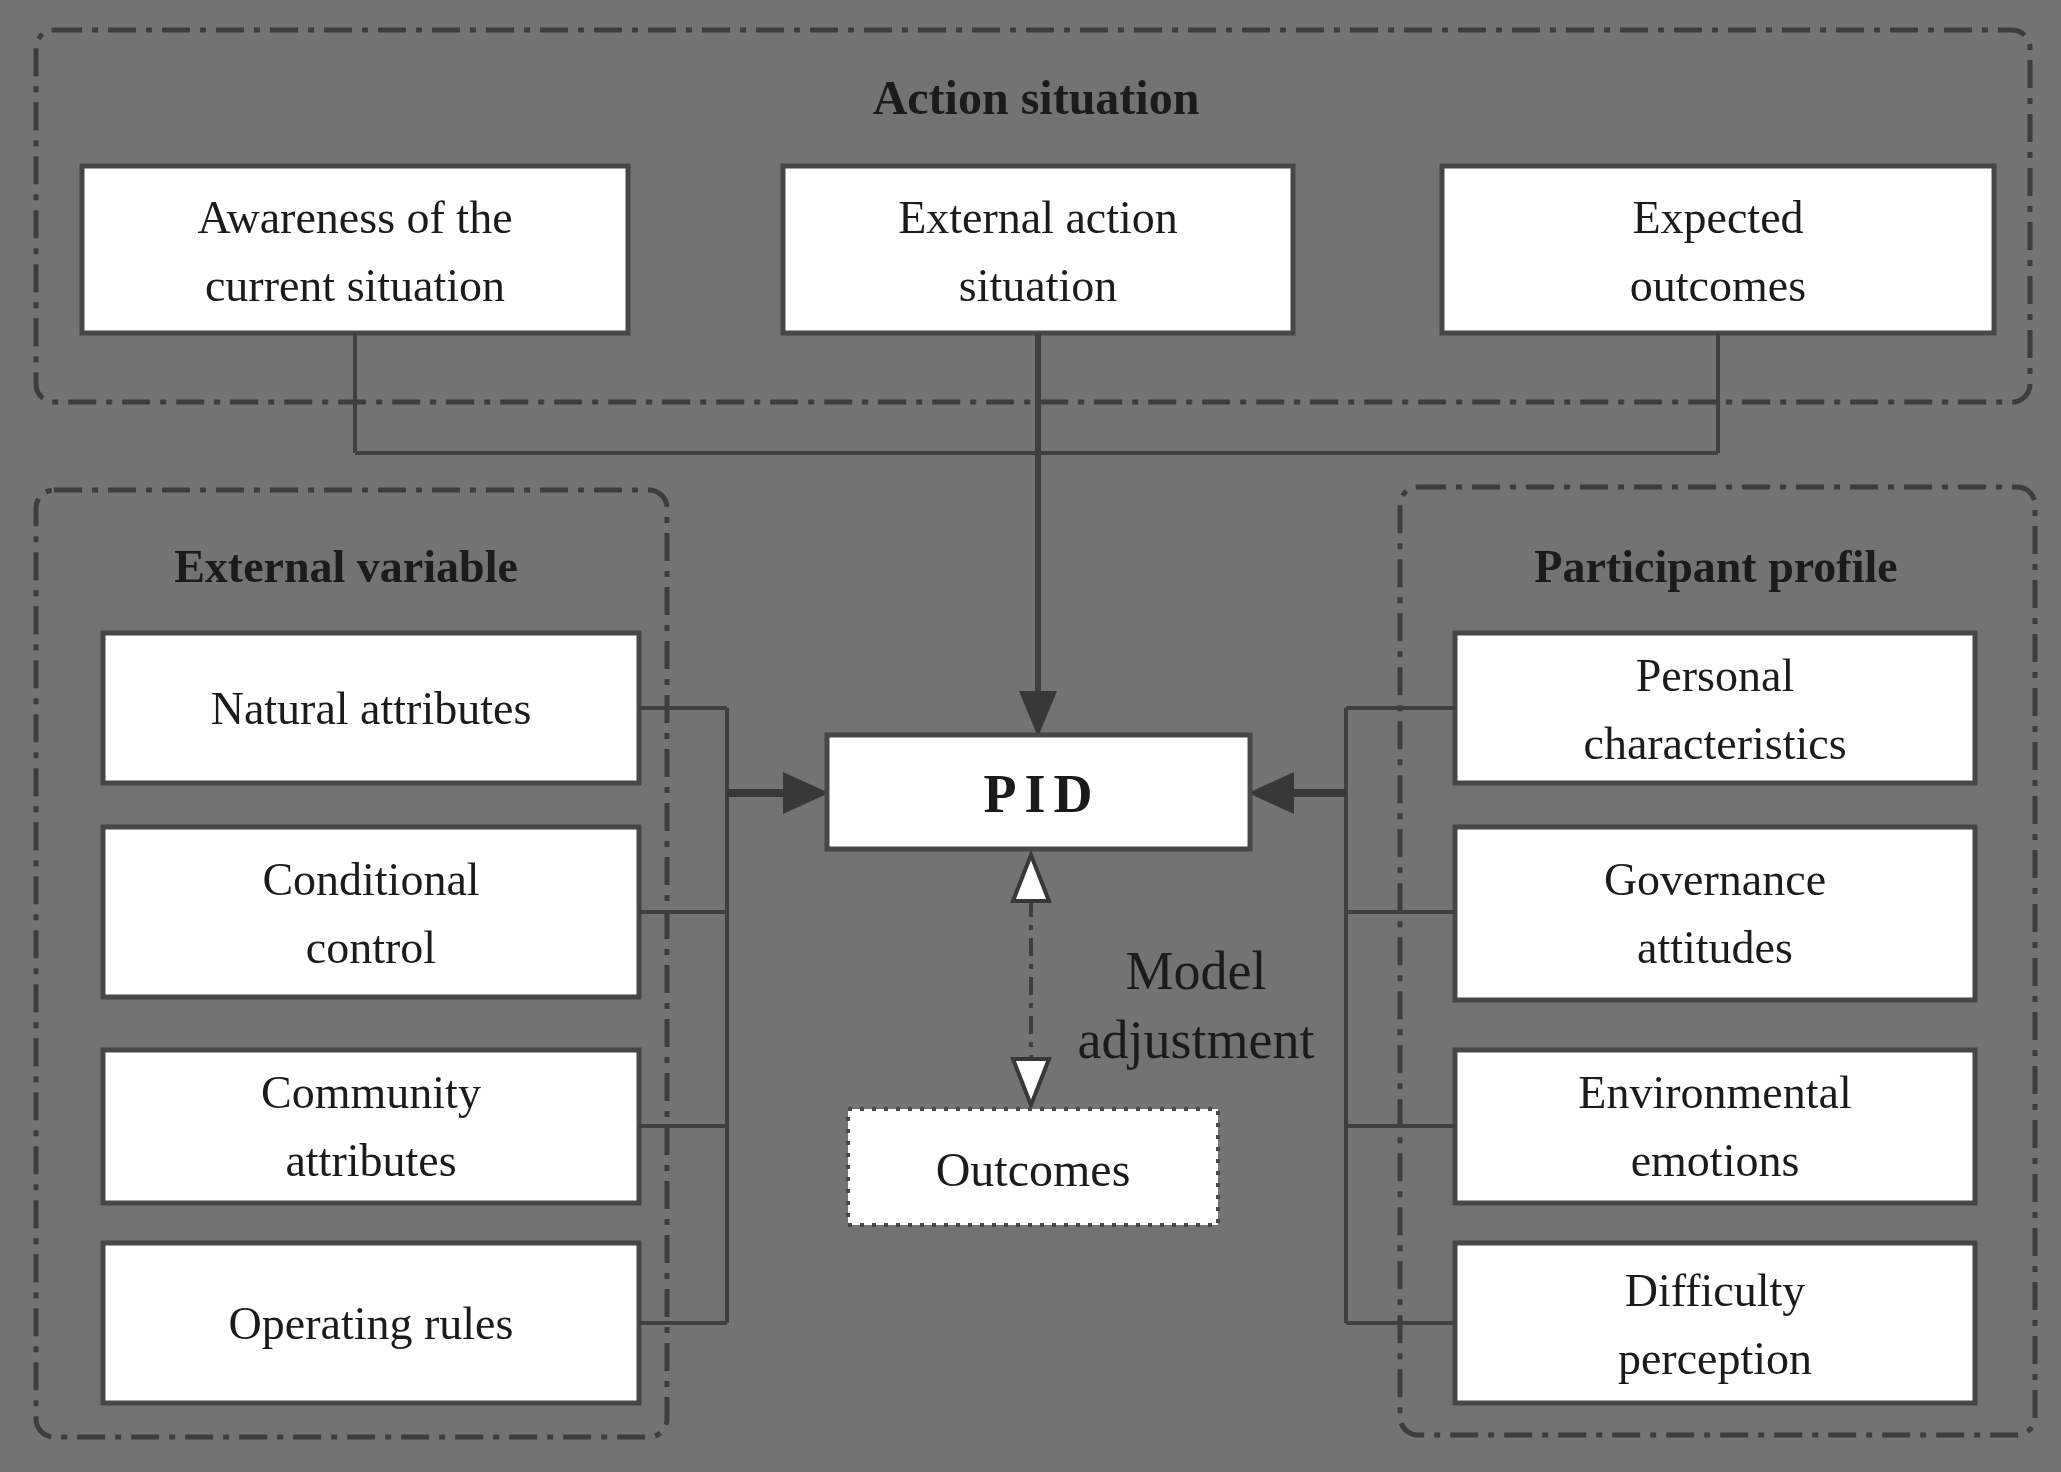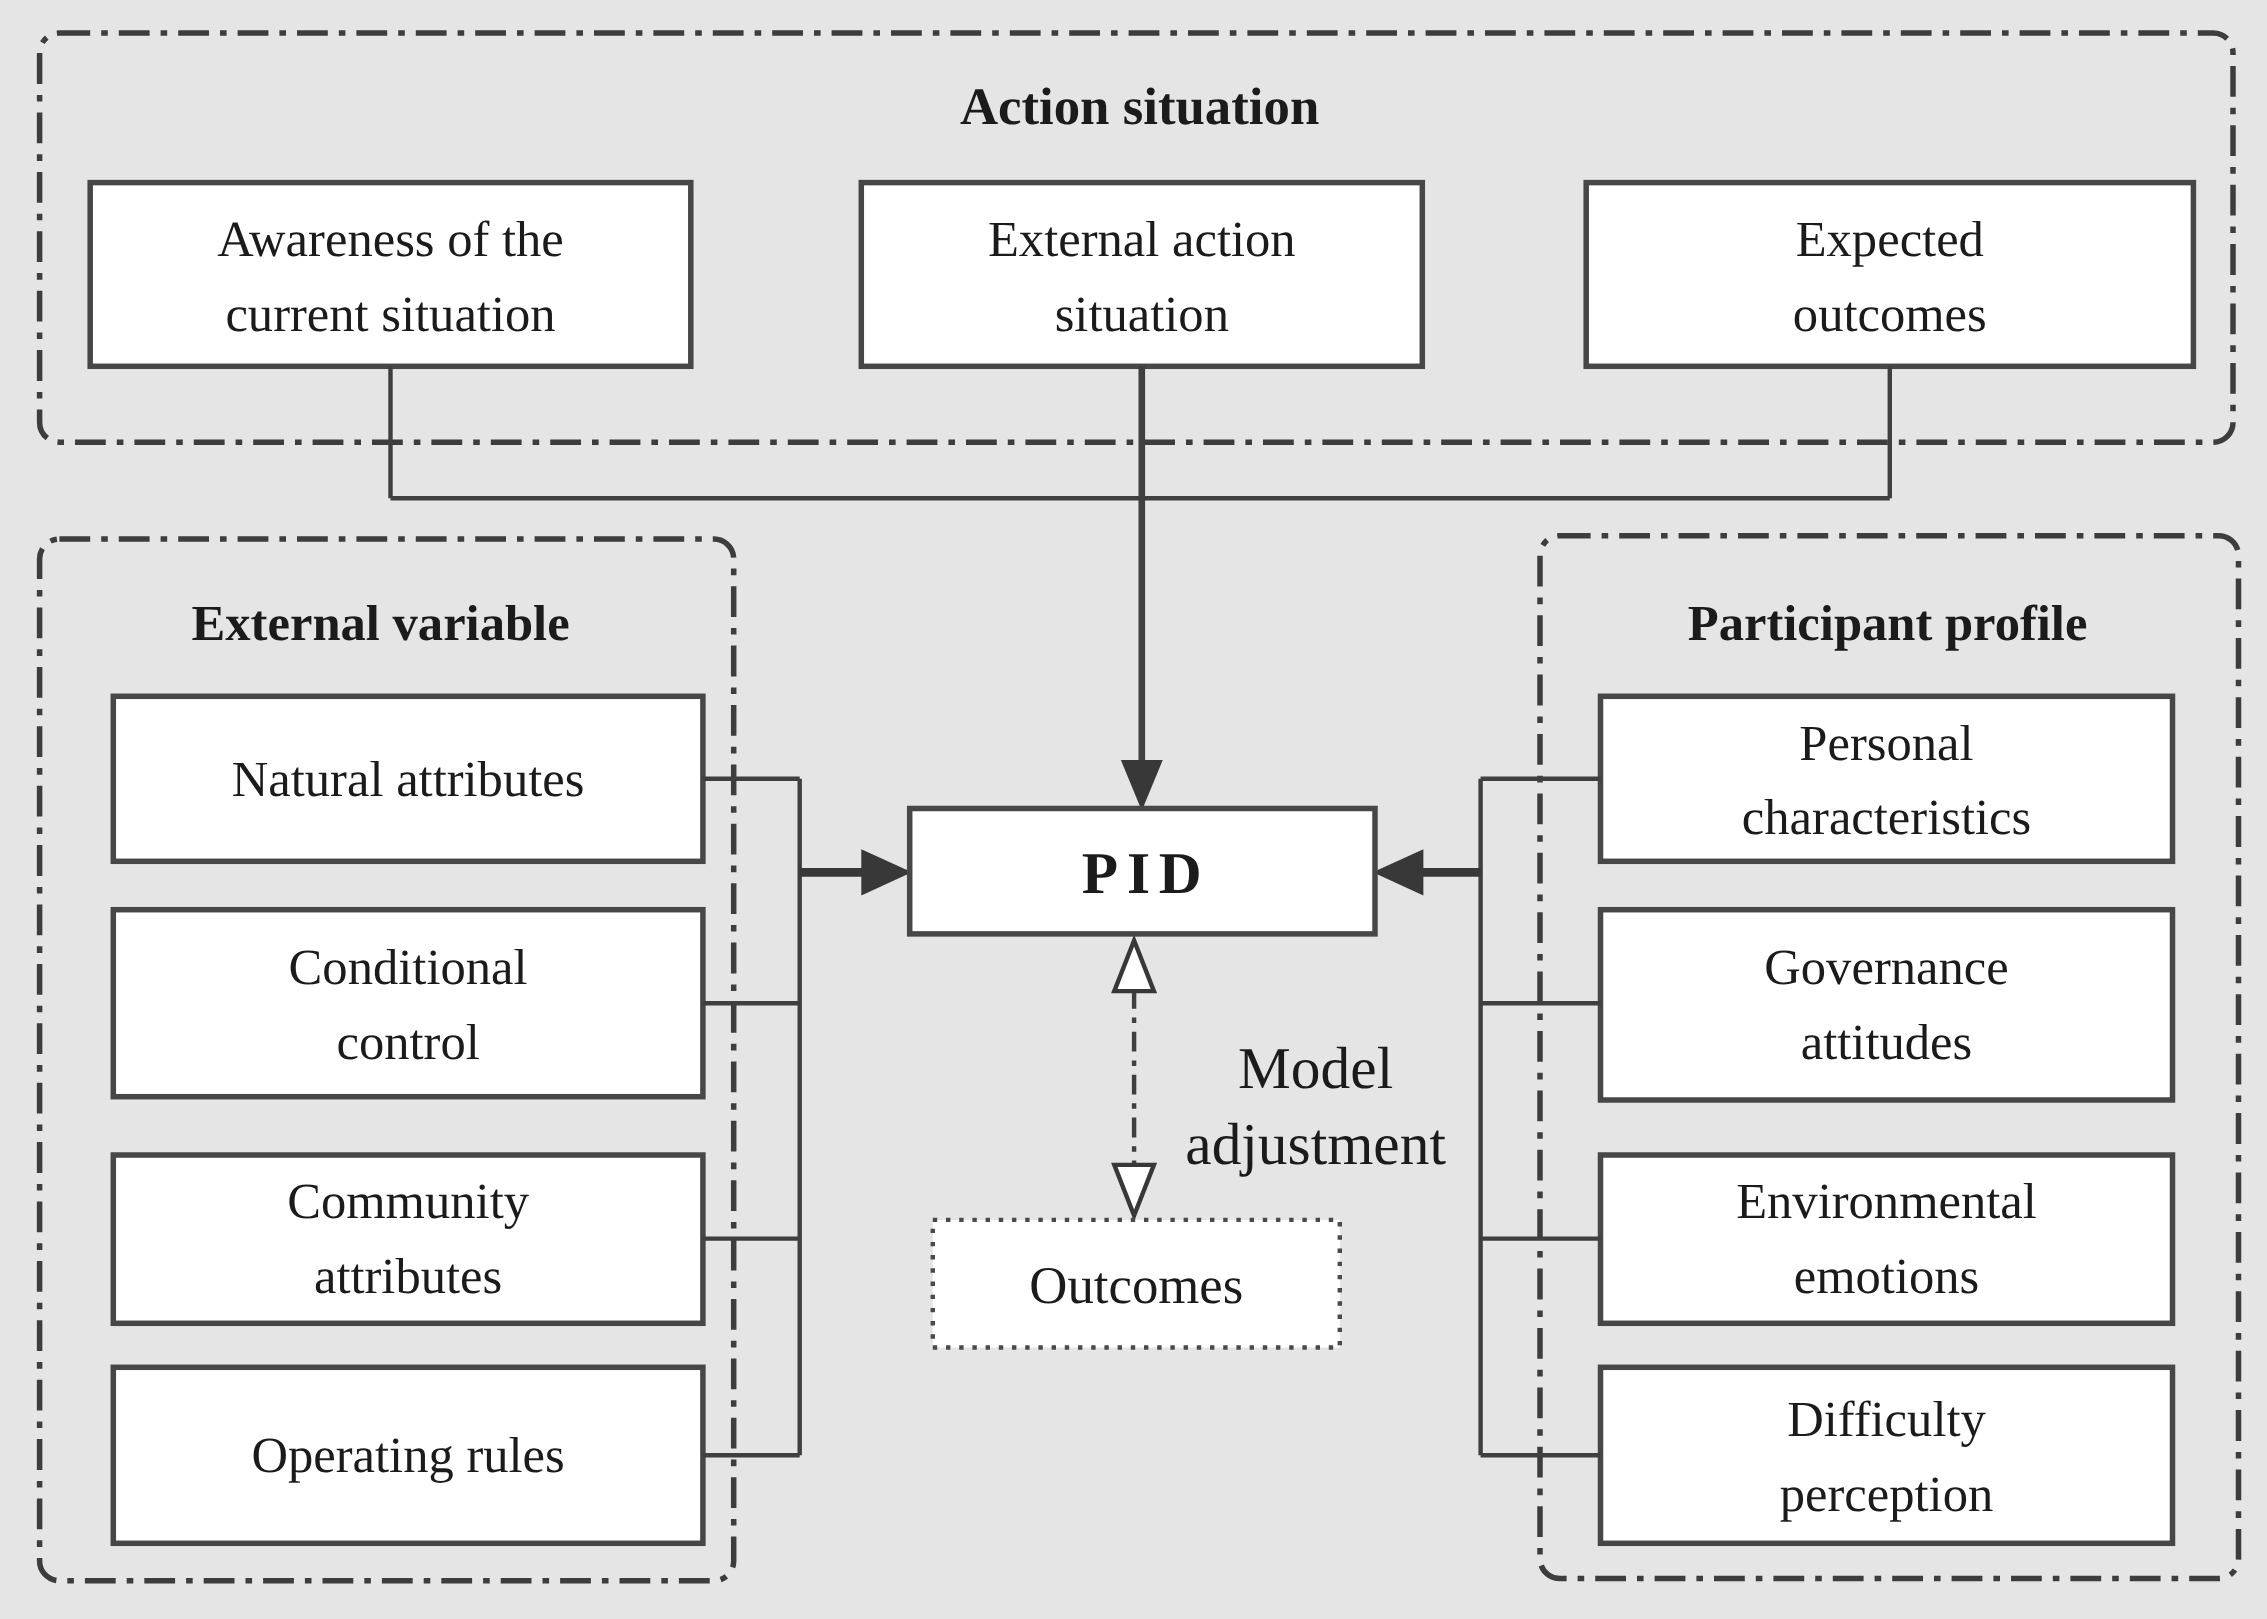--- a/index.html
+++ b/index.html
@@ -1,16 +1,16 @@
 <!DOCTYPE html>
 <html><head>
 <meta charset="utf-8">
 <style>
   html,body{margin:0;padding:0;background:#ffffff;}
-  .stage{position:relative;width:2061px;height:1472px;background:#e5e5e5;overflow:hidden;}
+  .stage{position:relative;width:2061px;height:1472px;background:#737373;overflow:hidden;}
   svg{display:block;width:2061px;height:1472px;}
   .box{fill:#ffffff;stroke:#474747;stroke-width:5;}
   .dashdot{fill:none;stroke:#3d3d3d;stroke-width:5;stroke-dasharray:28 10 6 10;}
   .dotted{fill:#ffffff;stroke:#4a4a4a;stroke-width:4;stroke-dasharray:4 8;}
   .ln{fill:none;stroke:#3f3f3f;stroke-width:4;}
   .ln-mid{fill:none;stroke:#3f3f3f;stroke-width:6;}
   .ln-arrow{fill:none;stroke:#383838;stroke-width:8;}
   .ln-dashdot{fill:none;stroke:#3f3f3f;stroke-width:4;stroke-dasharray:18 8 5 8;}
   .head{fill:#383838;stroke:none;}
   .head-hollow{fill:#ffffff;stroke:#383838;stroke-width:4;}

